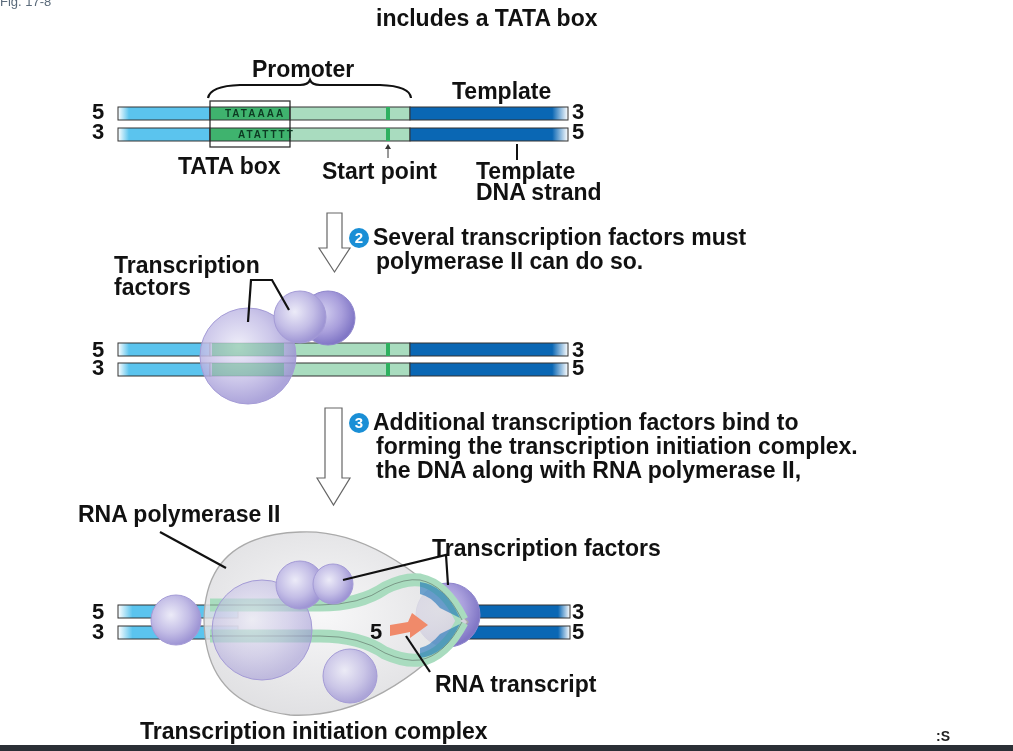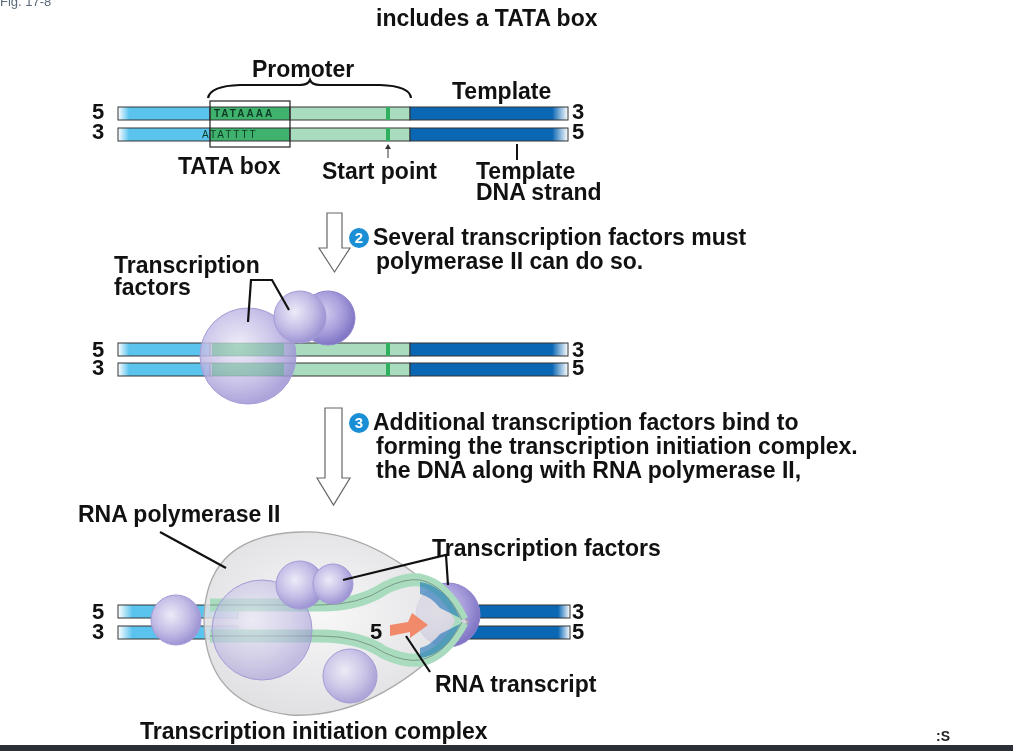--- a/index.html
+++ b/index.html
@@ -1,18 +1,18 @@
 <!DOCTYPE html>
 <html><head>
 <meta charset="utf-8">
 <style>
   html, body { margin:0; padding:0; }
   body { width:1013px; height:751px; position:relative; overflow:hidden; background:#ffffff;
          font-family:"Liberation Sans", sans-serif; color:#111; }
-  .abs { position:absolute; }
+  .abs { position:absolute;margin-left:11px; }
   .lbl { position:absolute; font-weight:bold; font-size:23px; line-height:23px; white-space:nowrap; color:#111; }
   .fig { position:absolute; left:0; top:-6px; font-size:13px; color:#5a6a7a; }
   .step { position:absolute; font-weight:bold; font-size:23px; line-height:24px; color:#111; white-space:nowrap; }
   .badge { display:inline-block; width:20px; height:20px; border-radius:50%; background:#1a8fd6; color:#fff;
            font-size:15px; line-height:20px; text-align:center; font-weight:bold; vertical-align:2px; margin-right:4px; }
   .end { position:absolute; font-weight:bold; font-size:22px; line-height:20px; }
   .bottombar { position:absolute; left:0; top:745px; width:1013px; height:6px; background:#2b2f36; }
   .cornerS { position:absolute; left:936px; top:728px; font-size:14px; font-weight:bold; color:#222; }
   svg { position:absolute; left:0; top:0; }
 </style>
@@ -131,21 +131,21 @@
 </div>
 <div class="step" style="left:376px;top:410px;">
   <div><span class="badge" style="margin-left:-27px;">3</span><span>Additional transcription factors bind to</span></div>
   <div>forming the transcription initiation complex.</div>
   <div>the DNA along with RNA polymerase II,</div>
 </div>
 
 <div class="lbl" style="left:252px;top:58px;">Promoter</div>
 <div class="lbl" style="left:452px;top:80px;">Template</div>
 <div class="abs" style="left:214px;top:108px;font-size:10px;font-weight:bold;letter-spacing:2px;color:#0d3a22;">TATAAAA</div>
-<div class="abs" style="left:202px;top:129px;font-size:10px;font-weight:normal;letter-spacing:2px;color:#0d3a22;">ATATTTT</div>
+<div class="abs" style="left:227px;top:129px;font-size:10px;font-weight:bold;letter-spacing:2px;color:#0d3a22;">ATATTTT</div>
 <div class="lbl" style="left:178px;top:155px;">TATA box</div>
 <div class="lbl" style="left:322px;top:160px;">Start point</div>
 <div class="lbl" style="left:476px;top:160px;">Template</div>
 <div class="lbl" style="left:476px;top:181px;">DNA strand</div>
 
 <div class="end" style="left:92px;top:102px;">5</div>
 <div class="end" style="left:92px;top:122px;">3</div>
 <div class="end" style="left:572px;top:102px;">3</div>
 <div class="end" style="left:572px;top:122px;">5</div>
 

